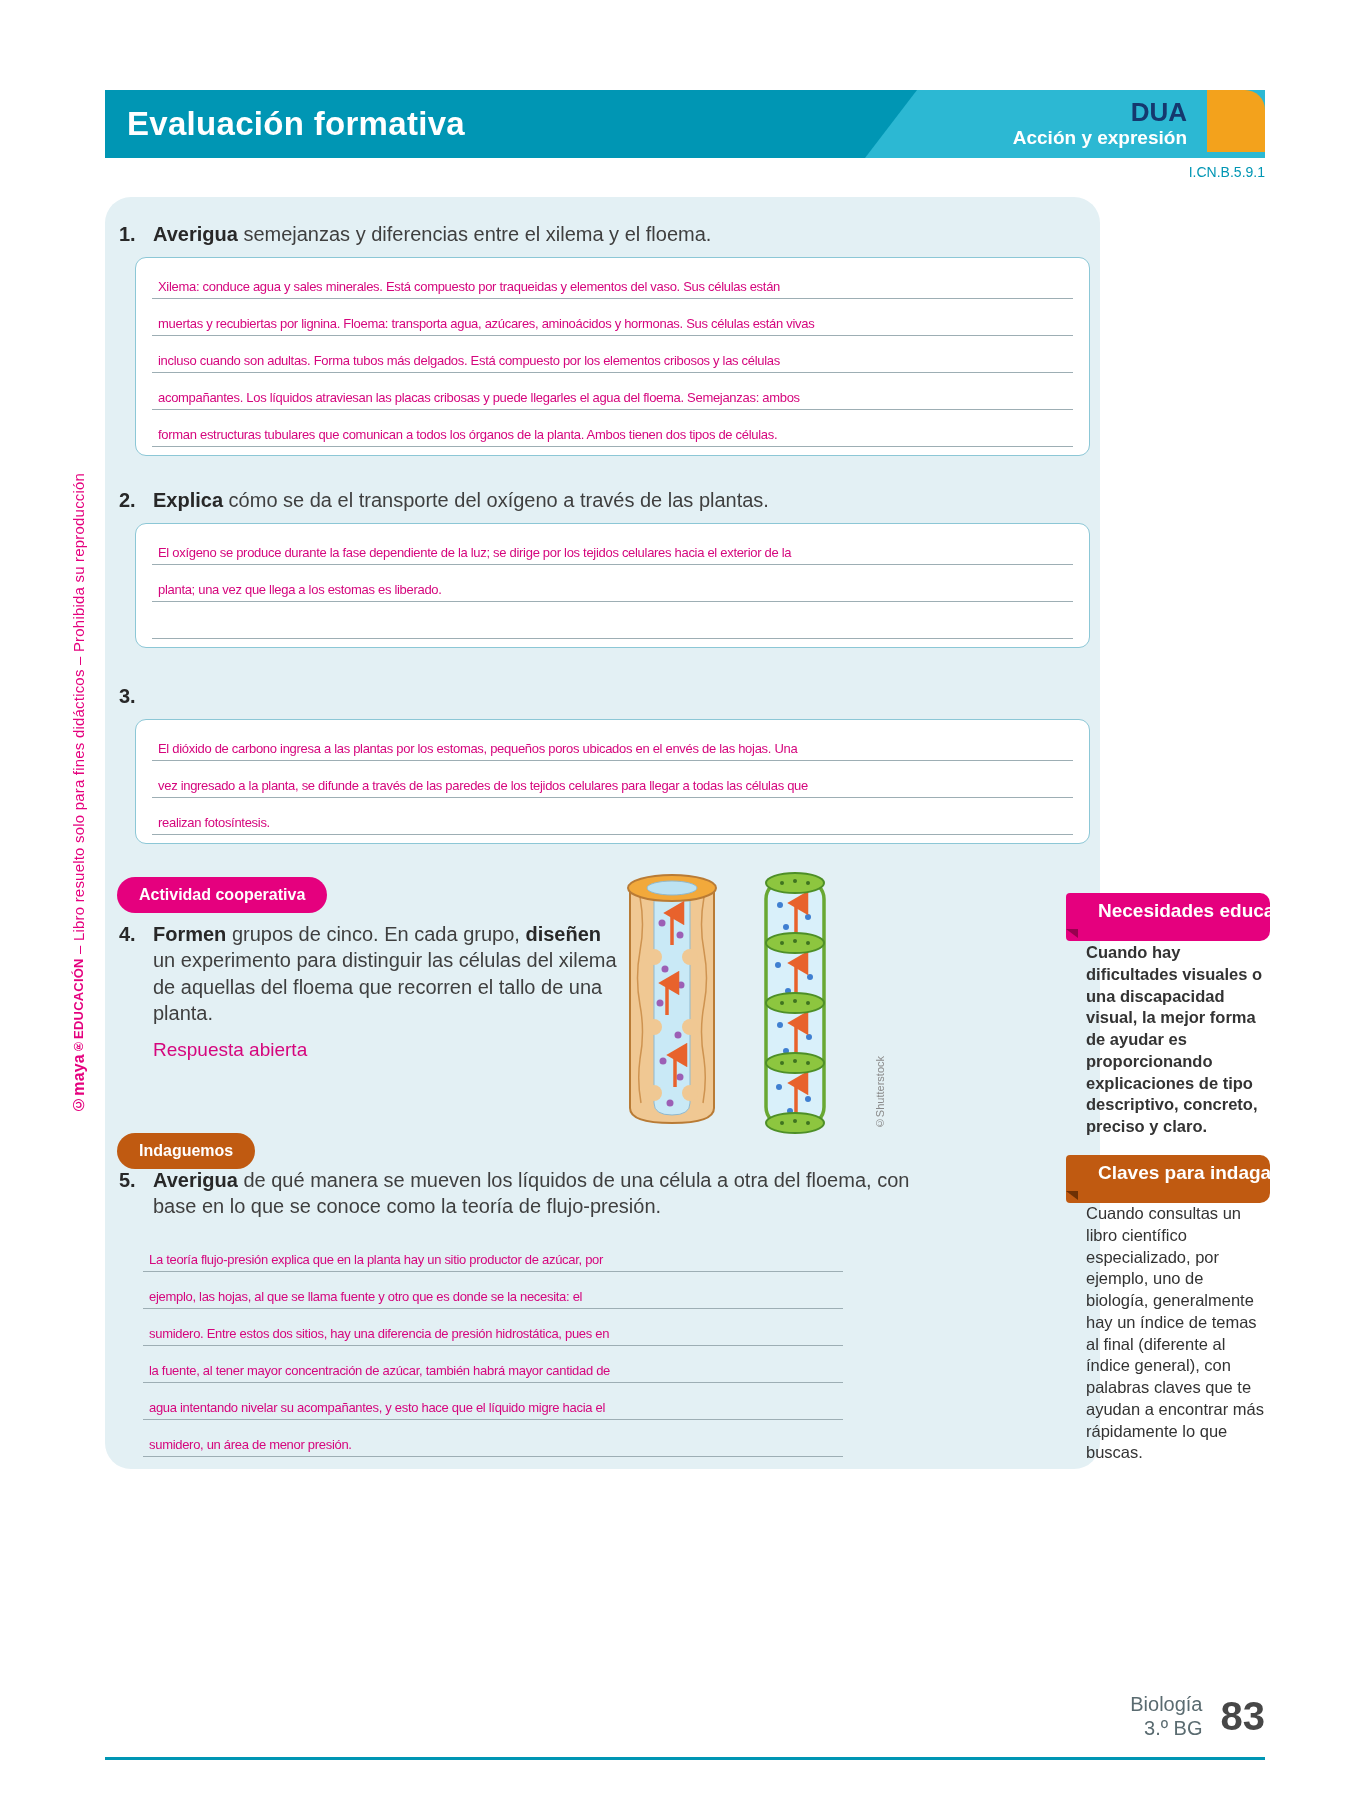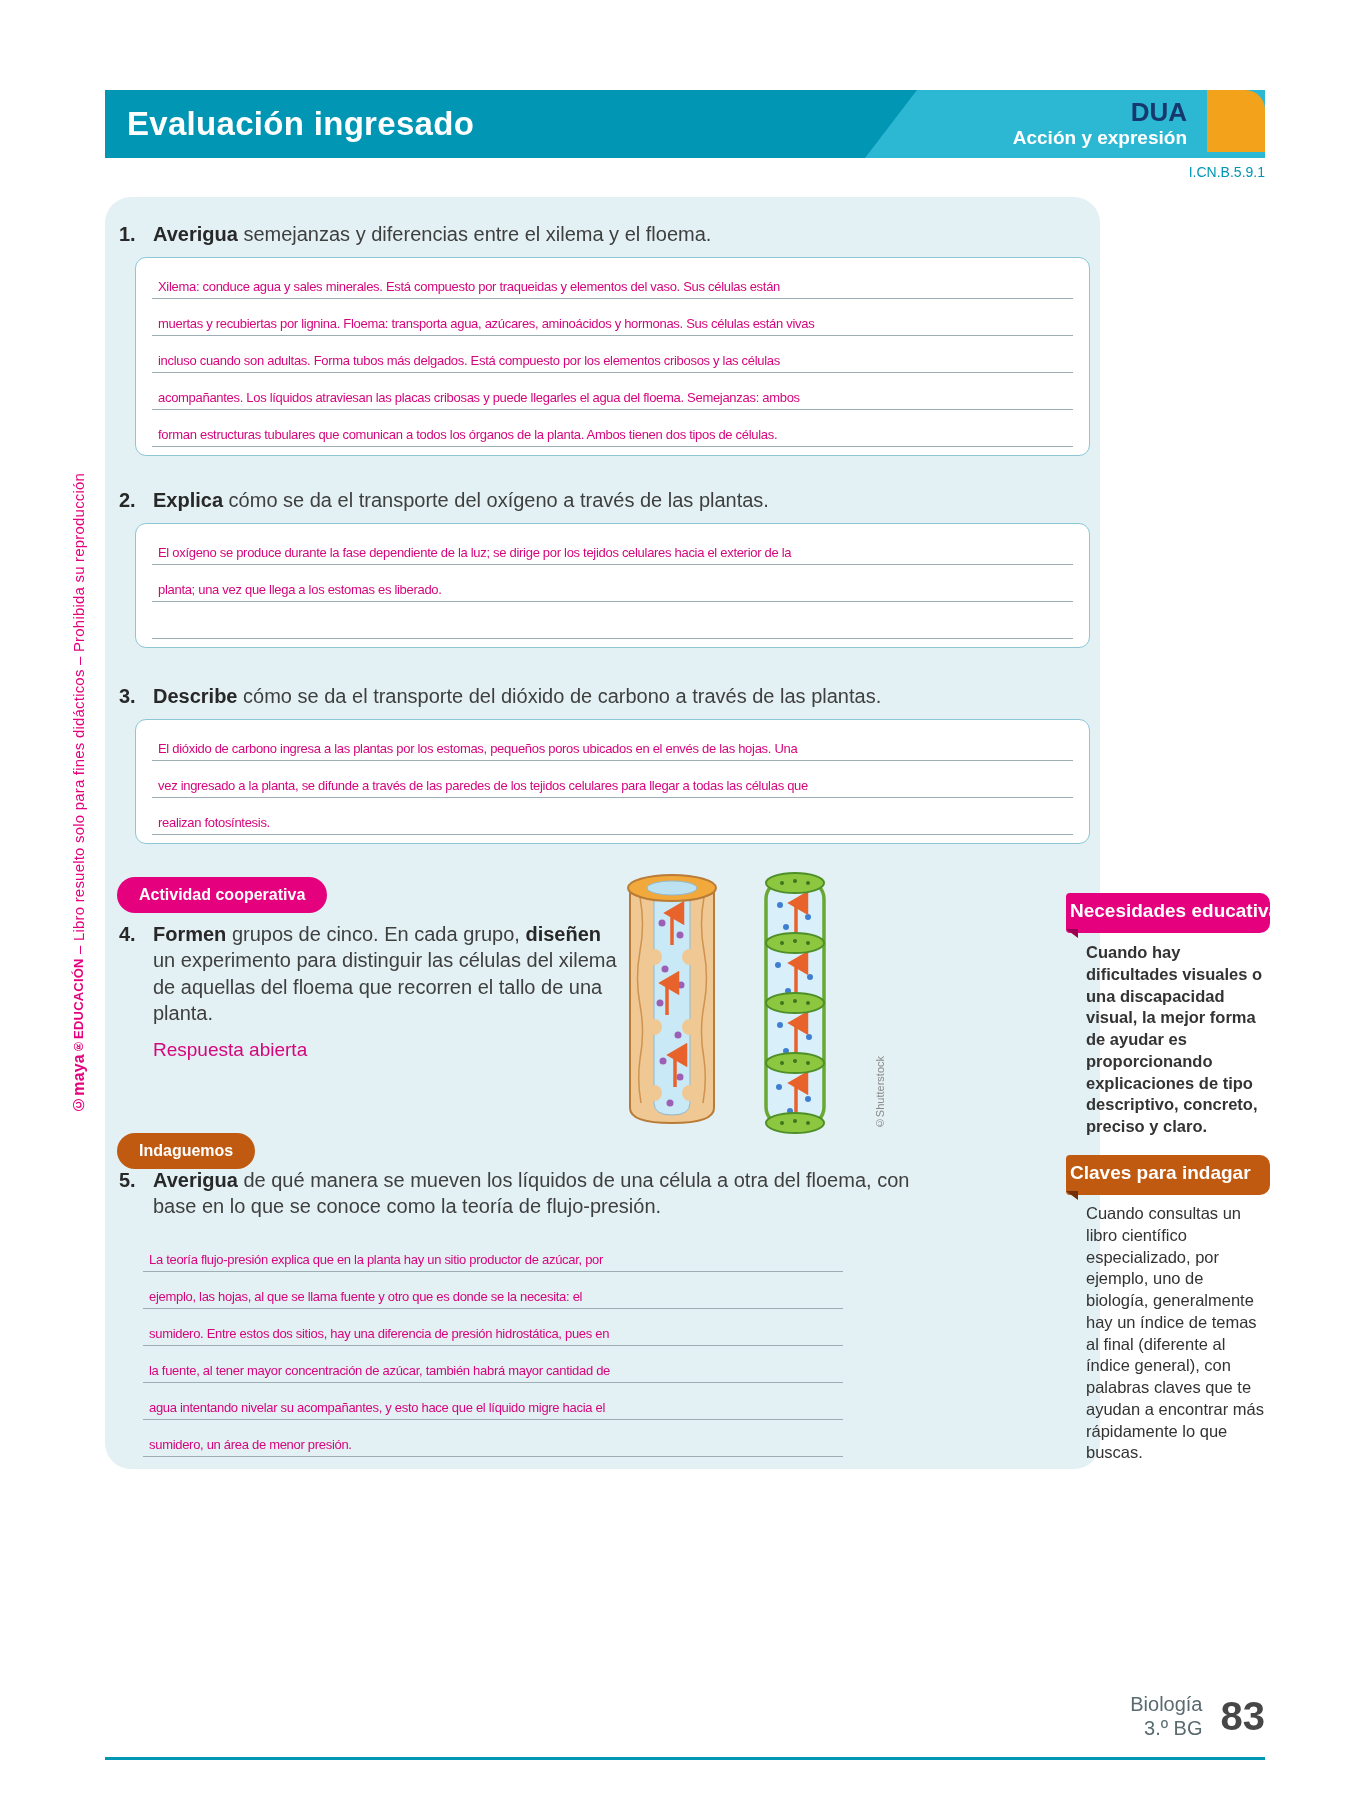--- a/index.html
+++ b/index.html
@@ -62,22 +62,22 @@
   
   .illus { position:absolute; left:505px; top:668px; width:260px; height:270px; }
   .credit {
     position:absolute; right:-16px; bottom:6px;
     writing-mode:vertical-rl; transform:rotate(180deg);
     font-size:11px; color:#8a8a8a;
   }
 
   
   .ribbon {
-    position:absolute; left:1066px; width:204px; height:40px;
-    color:#fff; font-size:19px; font-weight:700; line-height:36px; padding-left:4px;
+    position:absolute; left:1066px; width:204px; height:48px;
+    color:#fff; font-size:19px; font-weight:700; line-height:36px; padding-left:32px;
     border-radius:4px 10px 10px 4px; white-space:nowrap;
   }
   .ribbon::after { content:""; position:absolute; left:0; top:36px; border-left:12px solid transparent; }
   .ribbon-pink { background:#E5007E; top:893px; }
   .ribbon-pink::after { border-top:9px solid #99004F; }
   .ribbon-orange { background:#C05A11; top:1155px; }
   .ribbon-orange::after { border-top:9px solid #6E3004; }
   .aside-text { position:absolute; left:1086px; width:184px; font-size:16.5px; color:#333; line-height:1.32; }
   .aside-text-1 { top:942px;font-weight:bold; }
   .aside-text-2 { top:1203px; }
@@ -90,21 +90,21 @@
 </style>
 </head>
 <body>
 
 <div class="banner">
   <div class="banner-cyan">
     <div class="banner-dua">DUA</div>
     <div class="banner-dua-sub">Acción y expresión</div>
   </div>
   <div class="banner-orange"></div>
-  <div class="banner-title">Evaluación ingresado</div>
+  <div class="banner-title">Evaluación formativa</div>
 </div>
 <div class="code">I.CN.B.5.9.1</div>
 
 <div class="side-vert">
   <span class="brand">©maya</span><span class="brand2">®EDUCACIÓN</span><span> – Libro resuelto solo para fines didácticos – Prohibida su reproducción</span>
 </div>
 
 <div class="panel">
 
   <div class="q" style="left:14px; top:24px; width:950px;">
@@ -124,21 +124,20 @@
     <p><b>Explica</b><span> cómo se da el transporte del oxígeno a través de las plantas.</span></p>
   </div>
   <div class="ans-box" style="top:326px;">
     <div class="ans-line">El oxígeno se produce durante la fase dependiente de la luz; se dirige por los tejidos celulares hacia el exterior de la</div>
     <div class="ans-line">planta; una vez que llega a los estomas es liberado.</div>
     <div class="ans-line"></div>
   </div>
 
   <div class="q" style="left:14px; top:486px; width:950px;">
     <span class="qnum">3.</span>
-    <p><b>Describe</b><span> cómo se da el transporte del dióxido de carbono a través de las plantas.</span></p>
   </div>
   <div class="ans-box" style="top:522px;">
     <div class="ans-line">El dióxido de carbono ingresa a las plantas por los estomas, pequeños poros ubicados en el envés de las hojas. Una</div>
     <div class="ans-line">vez ingresado a la planta, se difunde a través de las paredes de los tejidos celulares para llegar a todas las células que</div>
     <div class="ans-line">realizan fotosíntesis.</div>
   </div>
 
   <div class="badge badge-pink" style="left:12px; top:680px;">Actividad cooperativa</div>
 
   <div class="q" style="left:14px; top:724px; width:505px;">

